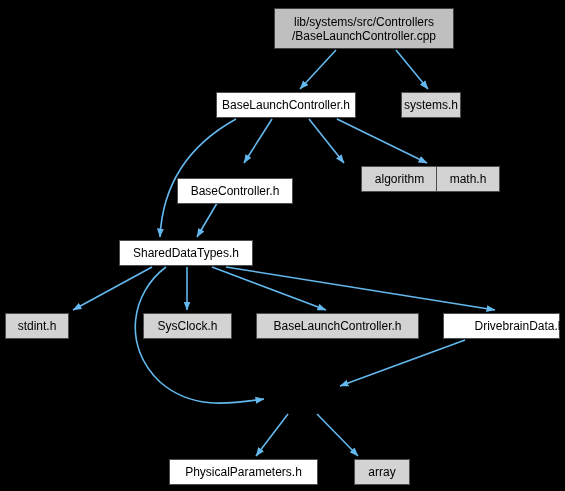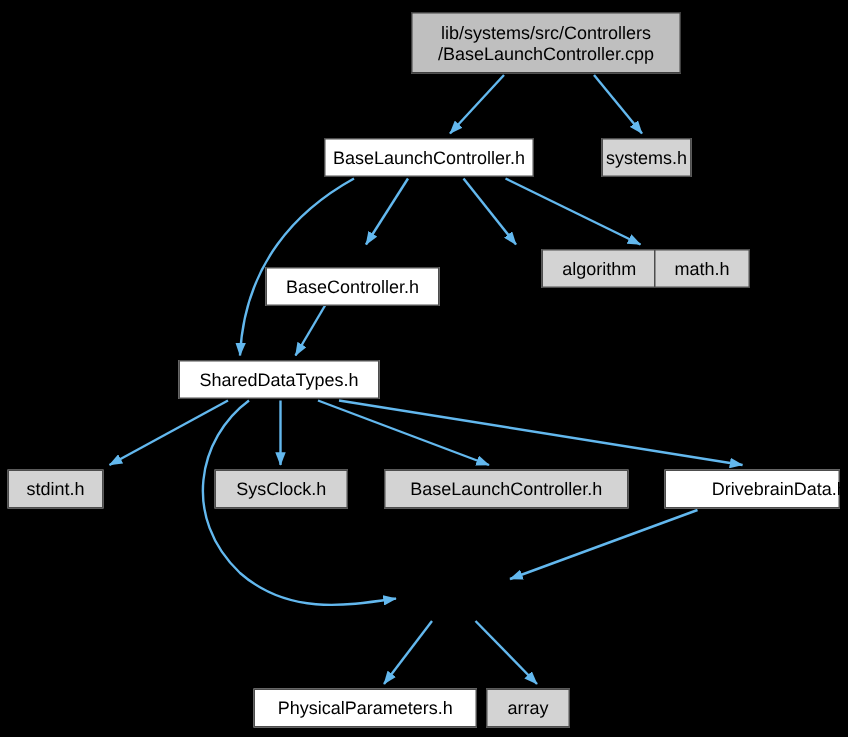--- a/index.html
+++ b/index.html
@@ -141,17 +141,17 @@
 
   <div class="graph-node node-fill-white" style="left:443px; top:313px; width:117px; height:26px;padding-left:36px;">
     <span class="node-label">DrivebrainData.h</span>
   </div>
 
 
   <div class="graph-node node-fill-white" style="left:169px; top:459px; width:149px; height:26px;">
     <span class="node-label">PhysicalParameters.h</span>
   </div>
 
-  <div class="graph-node node-fill-gray" style="left:324px; top:459px; width:56px; height:26px;">
+  <div class="graph-node node-fill-gray" style="left:354px; top:459px; width:56px; height:26px;">
     <span class="node-label">array</span>
   </div>
 
 </div>
 
 </body></html>

